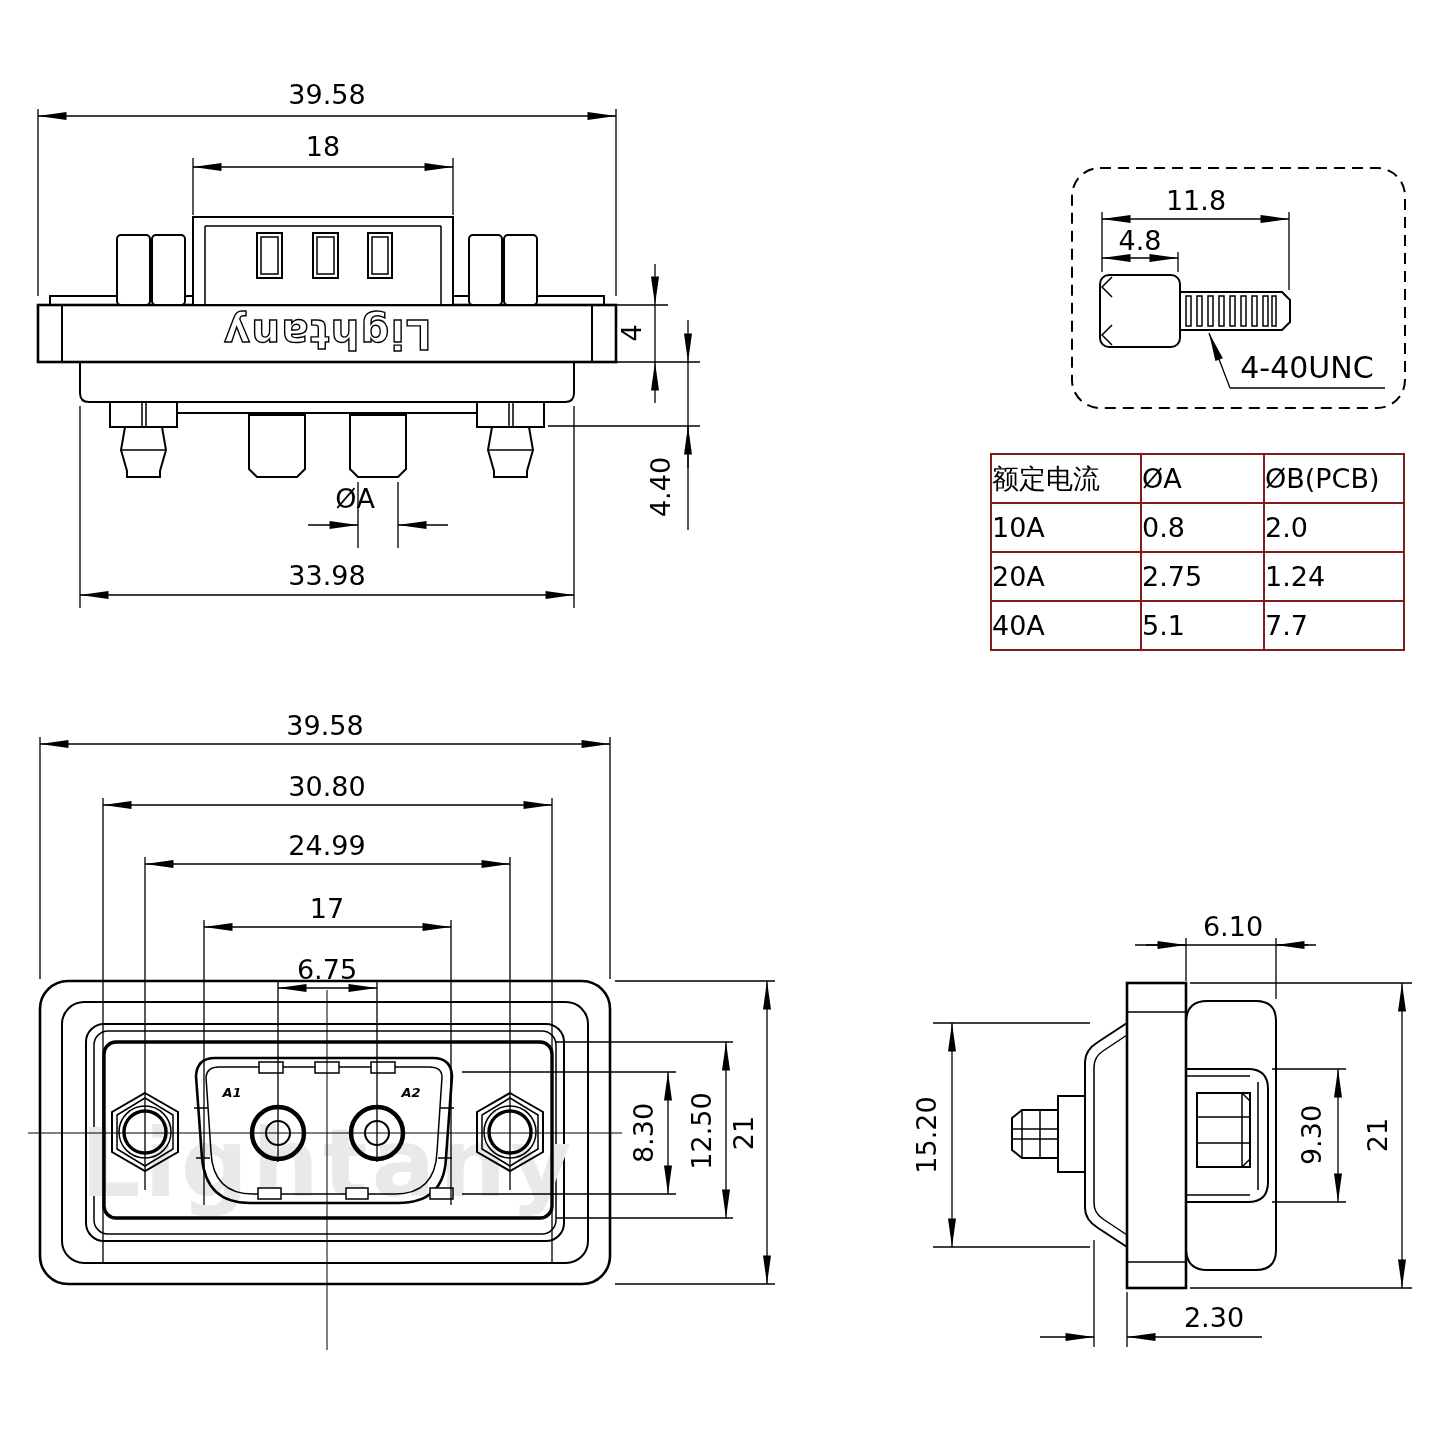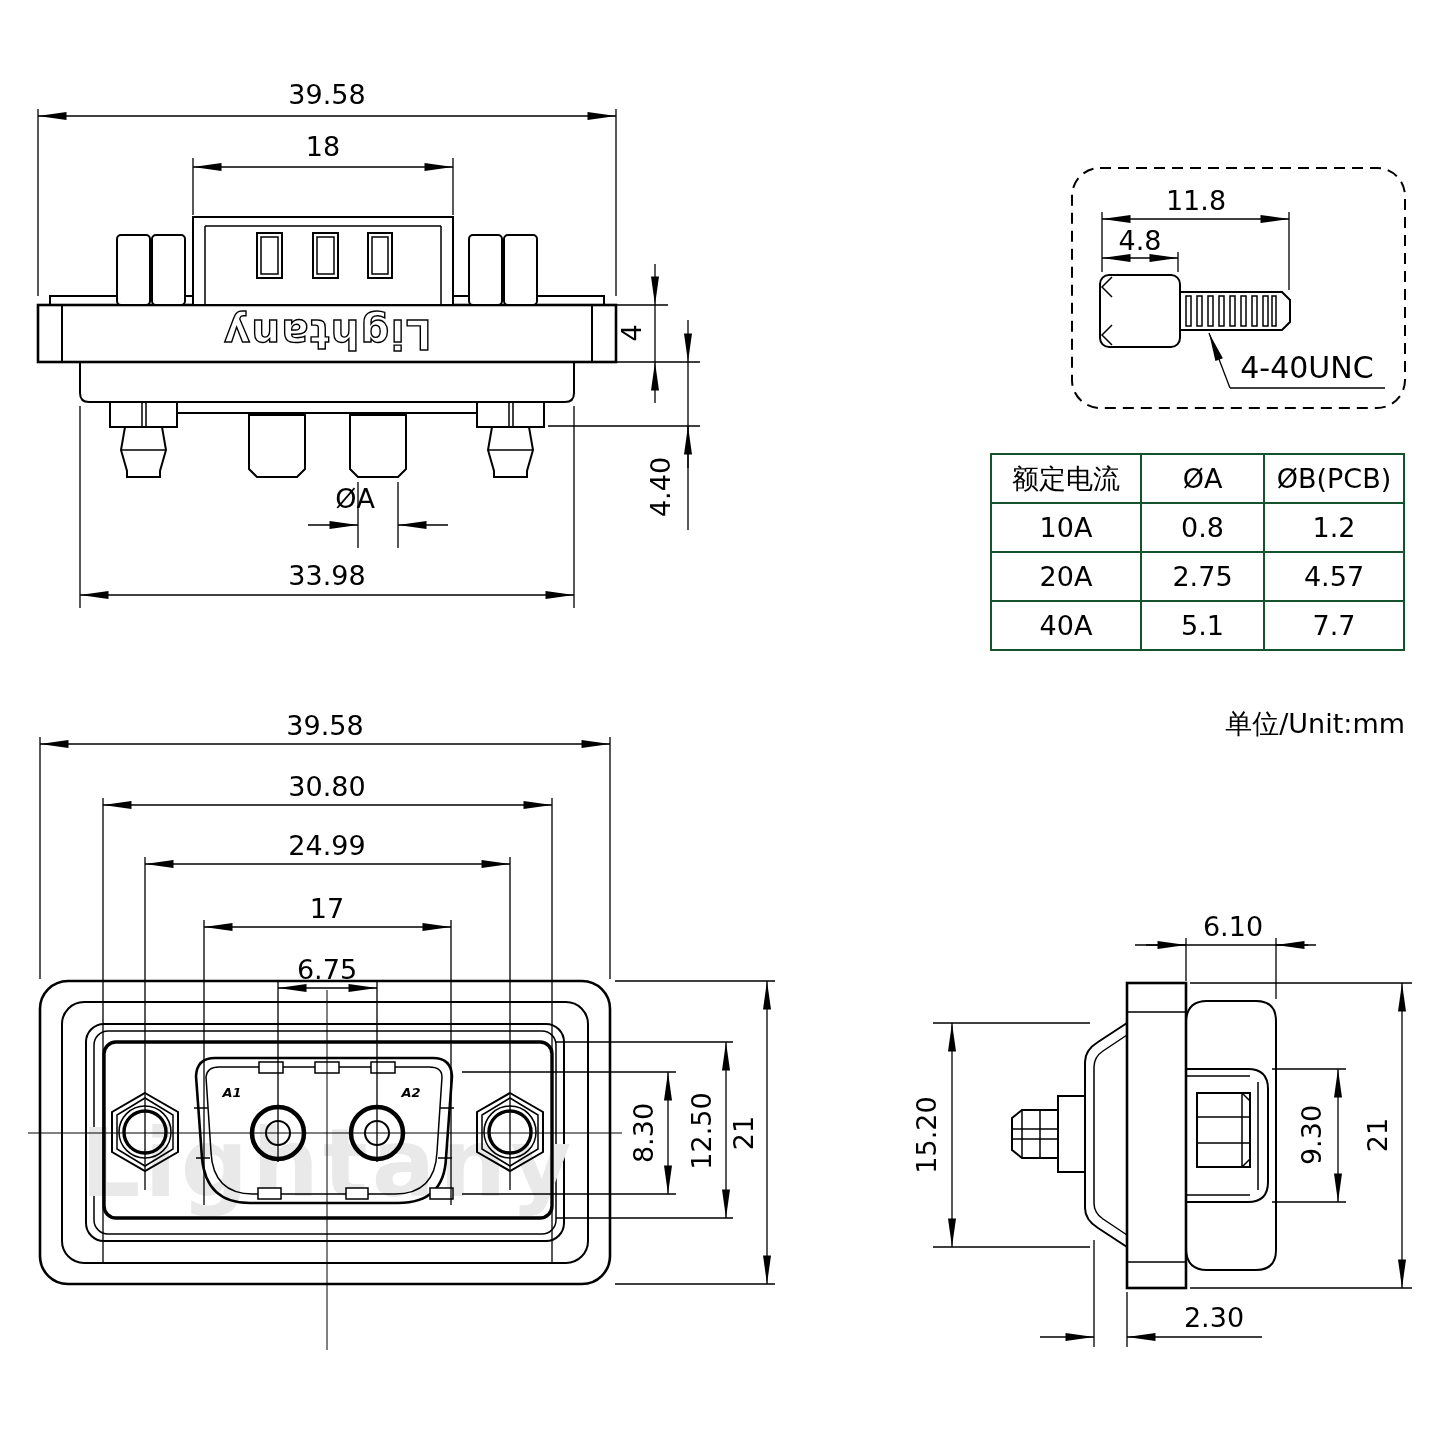--- a/index.html
+++ b/index.html
@@ -17,21 +17,21 @@
   .n45{fill:none;stroke:#000;stroke-width:4.5;}
   .wn {fill:#fff;stroke:#000;stroke-width:1.5;}
   .dim{fill:none;stroke:#000;stroke-width:1.3;}
   .dashed{fill:none;stroke:#000;stroke-width:2;stroke-dasharray:11 7;}
   text.dt{font-size:27px;fill:#000;text-anchor:middle;}
   text.pl{font-size:13px;font-weight:bold;font-style:italic;fill:#000;text-anchor:middle;}
   text.brand{font-size:40px;font-weight:bold;letter-spacing:1.5px;fill:#fff;stroke:#000;stroke-width:1.4px;text-anchor:middle;}
   text.wm{font-size:94px;font-weight:bold;letter-spacing:4px;fill:#e9e9e9;text-anchor:middle;}
   
   table.spec{position:absolute;left:990px;top:453px;border-collapse:collapse;table-layout:fixed;background:#fff;}
-  table.spec th,table.spec td{border:2px solid #14532d;font-size:27px;font-weight:normal;text-align:center;
+  table.spec th,table.spec td{border:2px solid #7f1d1d;font-size:27px;font-weight:normal;text-align:left;
        vertical-align:middle;padding:0;height:47px;color:#000;}
   .unit-note{position:absolute;left:1110px;top:706px;width:295px;text-align:right;font-size:27px;color:#000;}
 </style>
 </head>
 <body>
 
 <div class="canvas">
 
   <svg style="left:0;top:60px" width="740" height="580" viewBox="0 60 740 580">
     <defs>
@@ -152,35 +152,34 @@
       </colgroup>
     <tbody>
         <tr>
       <th>额定电流</th>
       <th>ØA</th>
       <th>ØB(PCB)</th>
     </tr>
     <tr>
       <td>10A</td>
       <td>0.8</td>
-      <td>1.2</td>
+      <td>2.0</td>
     </tr>
     <tr>
       <td>20A</td>
       <td>2.75</td>
-      <td>4.57</td>
+      <td>1.24</td>
     </tr>
     <tr>
       <td>40A</td>
       <td>5.1</td>
       <td>7.7</td>
     </tr>
   </tbody>
     </table>
-  <div class="unit-note">单位/Unit:mm</div>
 
   <svg style="left:0;top:700px" width="800" height="680" viewBox="0 700 800 680">
     <g>
 
       <rect class="n25" x="40" y="981" width="570" height="303" rx="28"></rect>
       <rect class="n2" x="62" y="1002" width="526" height="261" rx="22"></rect>
       <rect class="n2" x="86" y="1024" width="478" height="217" rx="18"></rect>
       <rect class="n15" x="94" y="1031" width="462" height="203" rx="14"></rect>
 
       <text class="wm" x="328" y="1196">Lightany</text>

